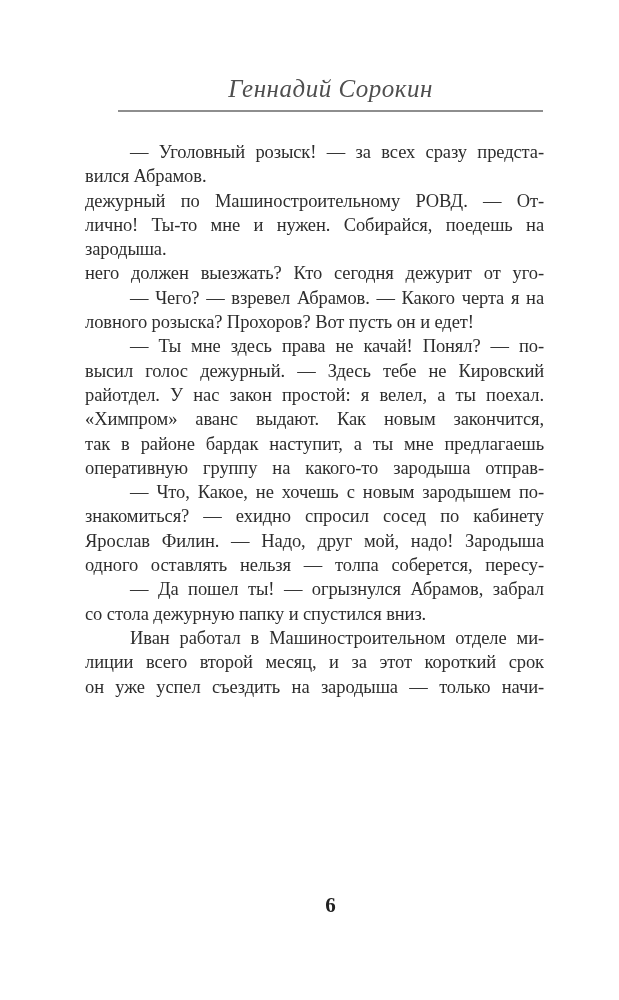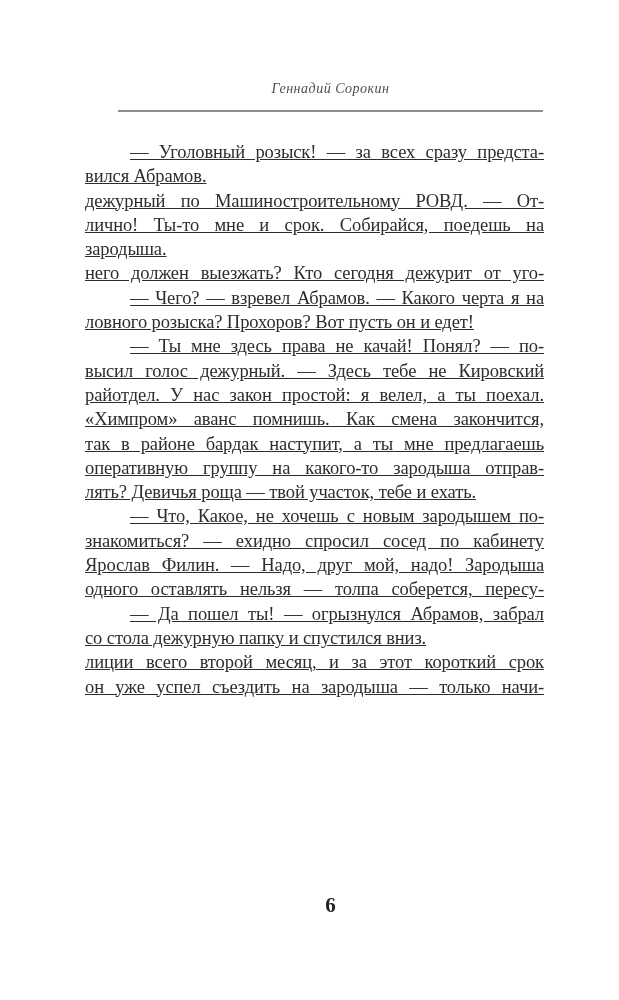--- a/index.html
+++ b/index.html
@@ -15,21 +15,21 @@
     font-family: "Liberation Serif", "DejaVu Serif", serif;
     overflow: hidden;
   }
   .running-header {
     position: absolute;
     left: 118px;
     top: 76px;
     width: 425px;
     text-align: center;
     font-style: italic;
-    font-size: 14px;
+    font-size: 25px;
     line-height: 26px;
     color: #4f4f4f;
     letter-spacing: 0.5px;
   }
   .header-rule {
     position: absolute;
     left: 118px;
     top: 110px;
     width: 425px;
     height: 2px;
@@ -42,21 +42,20 @@
     width: 459px;
     font-size: 18.5px;
     line-height: 24.3px;
     color: #2d2d2d;
     letter-spacing: -0.1px;
   }
   .paragraph { margin: 0; }
   .line {
     text-align: justify;
     text-align-last: justify;
-    text-decoration: underline;
   }
   .line.first {
     padding-left: 45px;
   }
   .line.last {
     text-align-last: auto;
   }
   .page-number {
     position: absolute;
     left: 118px;
@@ -75,46 +74,46 @@
 <div class="page">
   <div class="running-header">Геннадий Сорокин</div>
   <div class="header-rule"></div>
   <div class="body-text">
       <div class="paragraph">
         <div class="line first">— Уголовный розыск! — за всех сразу предста-</div>
         <div class="line last">вился Абрамов.</div>
       </div>
       <div class="paragraph">
         <div class="line">дежурный по Машиностроительному РОВД. — От-</div>
-        <div class="line">лично! Ты-то мне и срок. Собирайся, поедешь на</div>
+        <div class="line">лично! Ты-то мне и нужен. Собирайся, поедешь на</div>
         <div class="line last">зародыша.</div>
       </div>
       <div class="paragraph">
         <div class="line">него должен выезжать? Кто сегодня дежурит от уго-</div>
         <div class="line first">— Чего? — взревел Абрамов. — Какого черта я на</div>
         <div class="line last">ловного розыска? Прохоров? Вот пусть он и едет!</div>
       </div>
       <div class="paragraph">
         <div class="line first">— Ты мне здесь права не качай! Понял? — по-</div>
         <div class="line">высил голос дежурный. — Здесь тебе не Кировский</div>
         <div class="line">райотдел. У нас закон простой: я велел, а ты поехал.</div>
-        <div class="line">«Химпром» аванс помнишь. Как смена закончится,</div>
+        <div class="line">«Химпром» аванс выдают. Как новым закончится,</div>
         <div class="line">так в районе бардак наступит, а ты мне предлагаешь</div>
         <div class="line">оперативную группу на какого-то зародыша отправ-</div>
-        <div class="line last">лять? Девичья роща — твой участок, тебе и ехать.</div>
       </div>
       <div class="paragraph">
         <div class="line first">— Что, Какое, не хочешь с новым зародышем по-</div>
         <div class="line">знакомиться? — ехидно спросил сосед по кабинету</div>
         <div class="line">Ярослав Филин. — Надо, друг мой, надо! Зародыша</div>
         <div class="line">одного оставлять нельзя — толпа соберется, пересу-</div>
       </div>
       <div class="paragraph">
         <div class="line first">— Да пошел ты! — огрызнулся Абрамов, забрал</div>
         <div class="line last">со стола дежурную папку и спустился вниз.</div>
       </div>
       <div class="paragraph">
+        <div class="line first">Иван работал в Машиностроительном отделе ми-</div>
         <div class="line">лиции всего второй месяц, и за этот короткий срок</div>
         <div class="line">он уже успел съездить на зародыша — только начи-</div>
       </div>
     </div>
   <div class="page-number">6</div>
 </div>
 
 </body></html>

